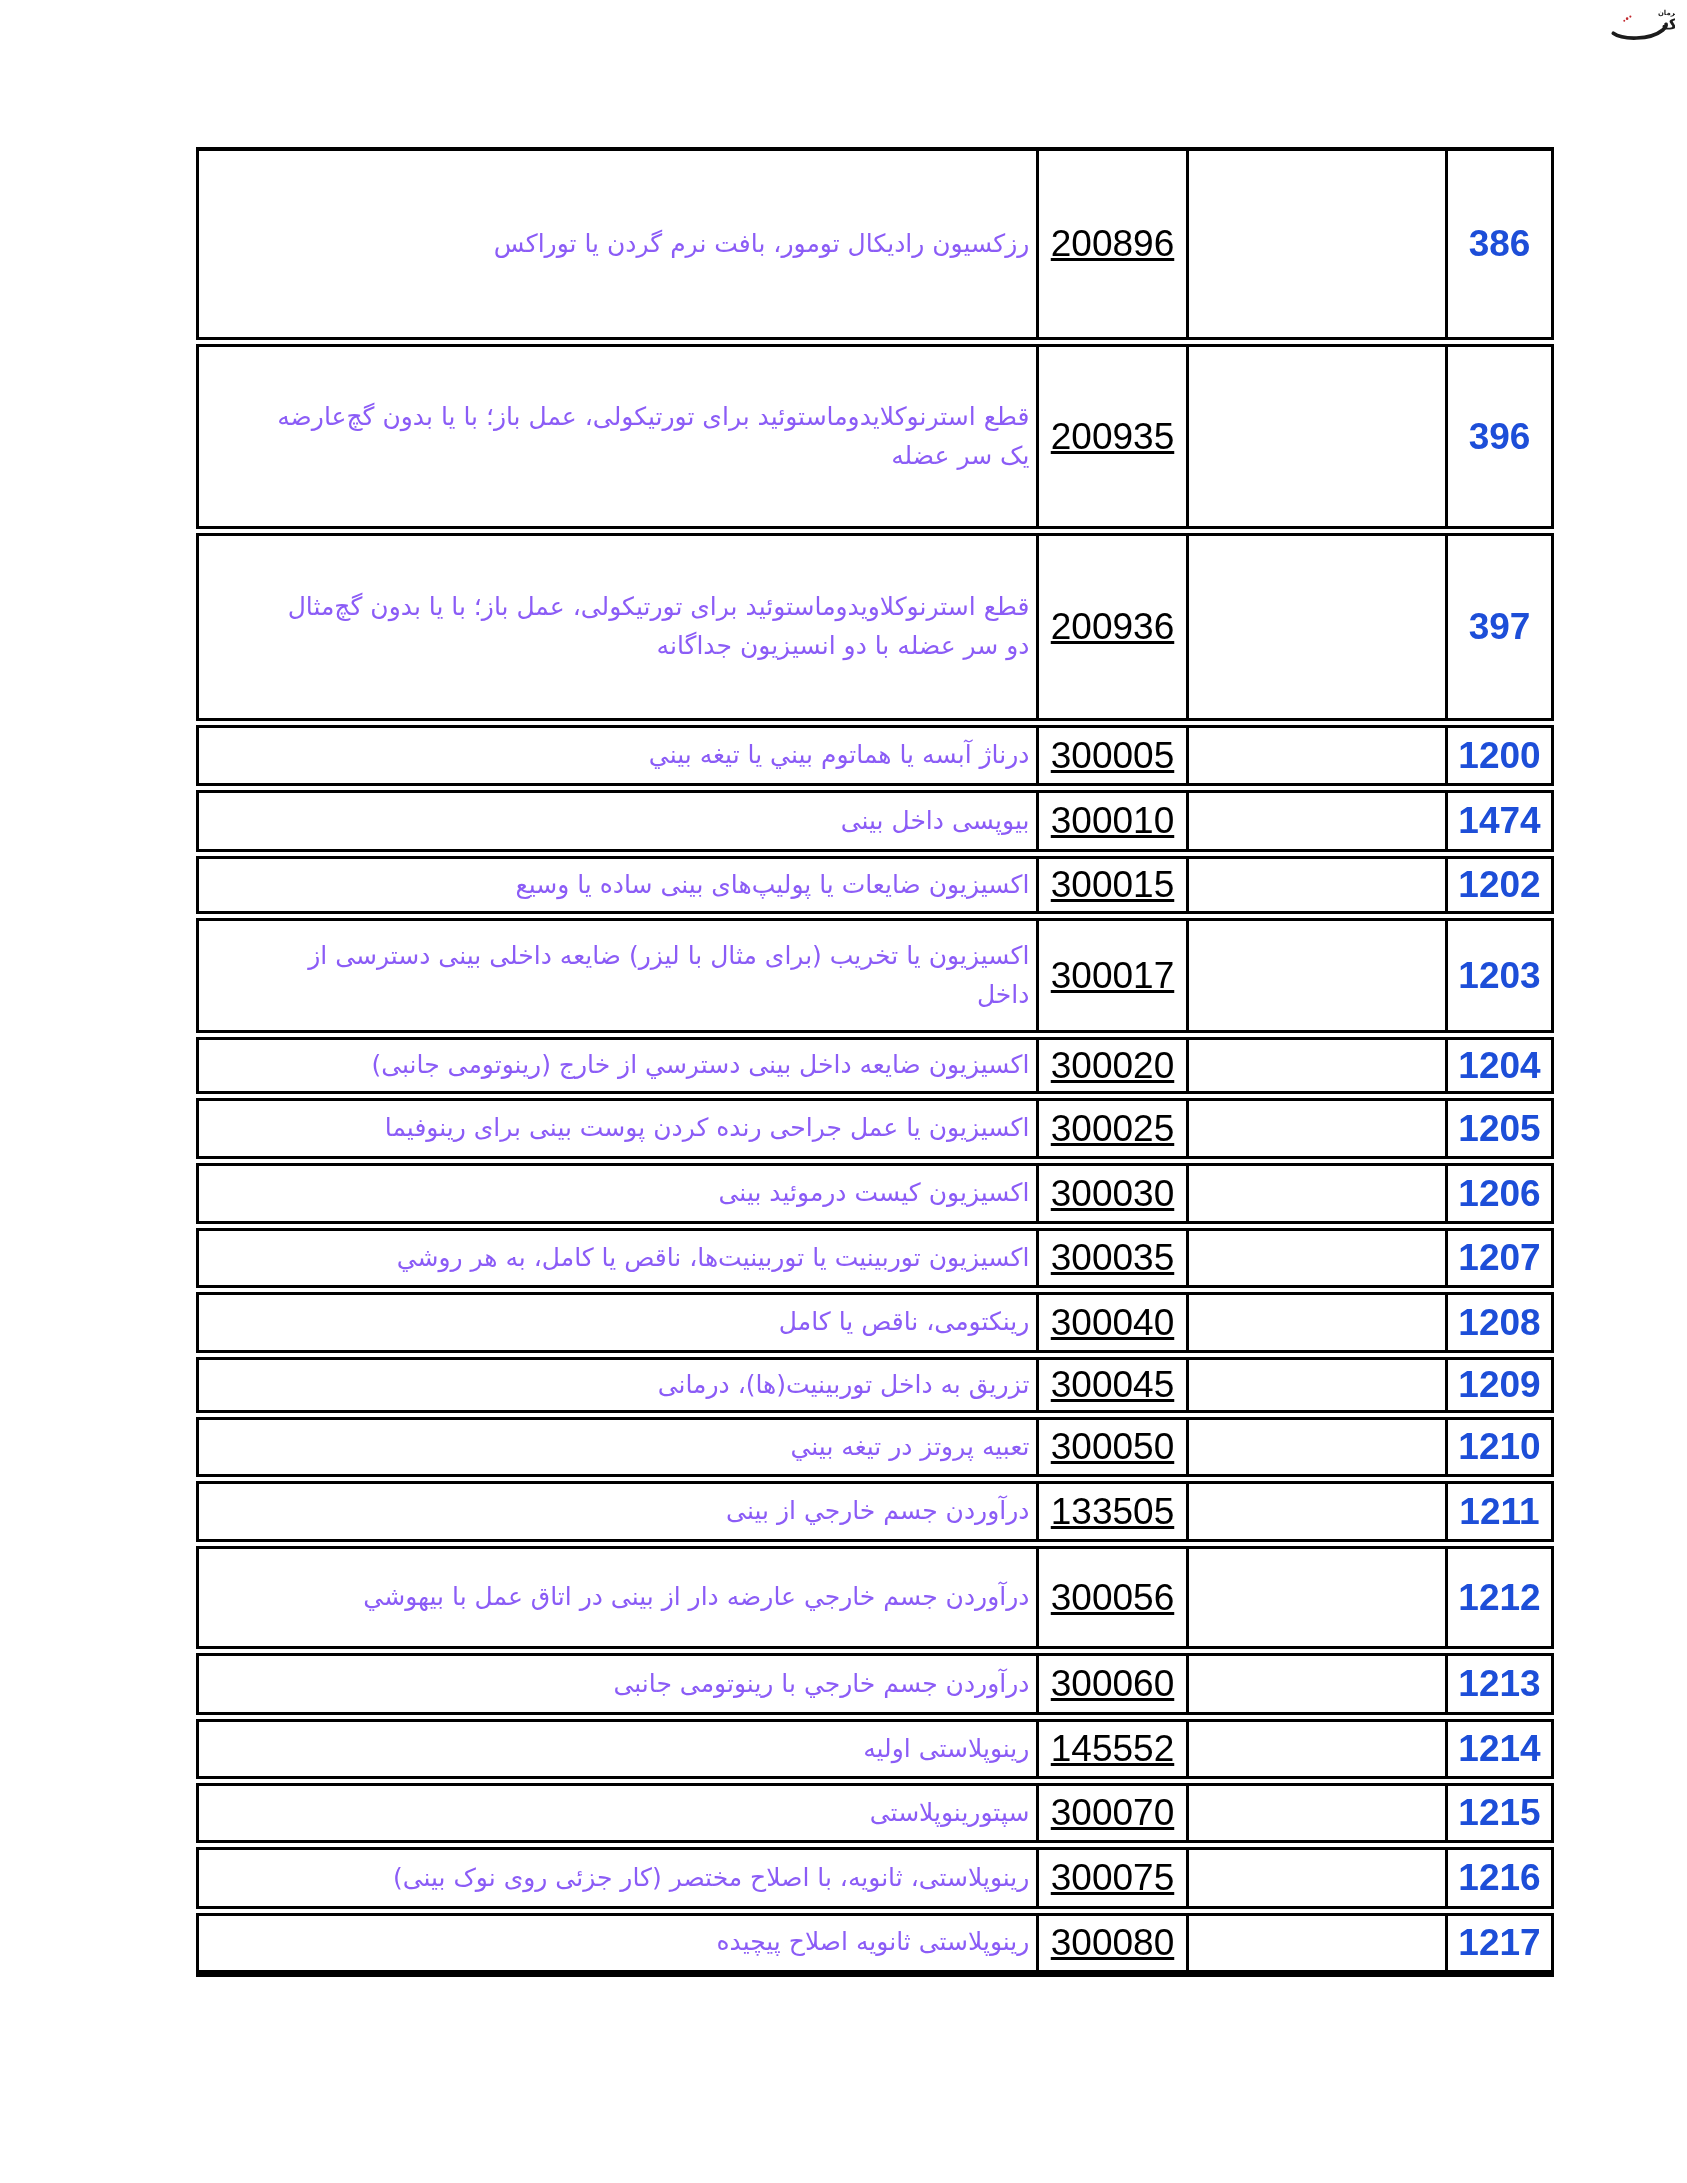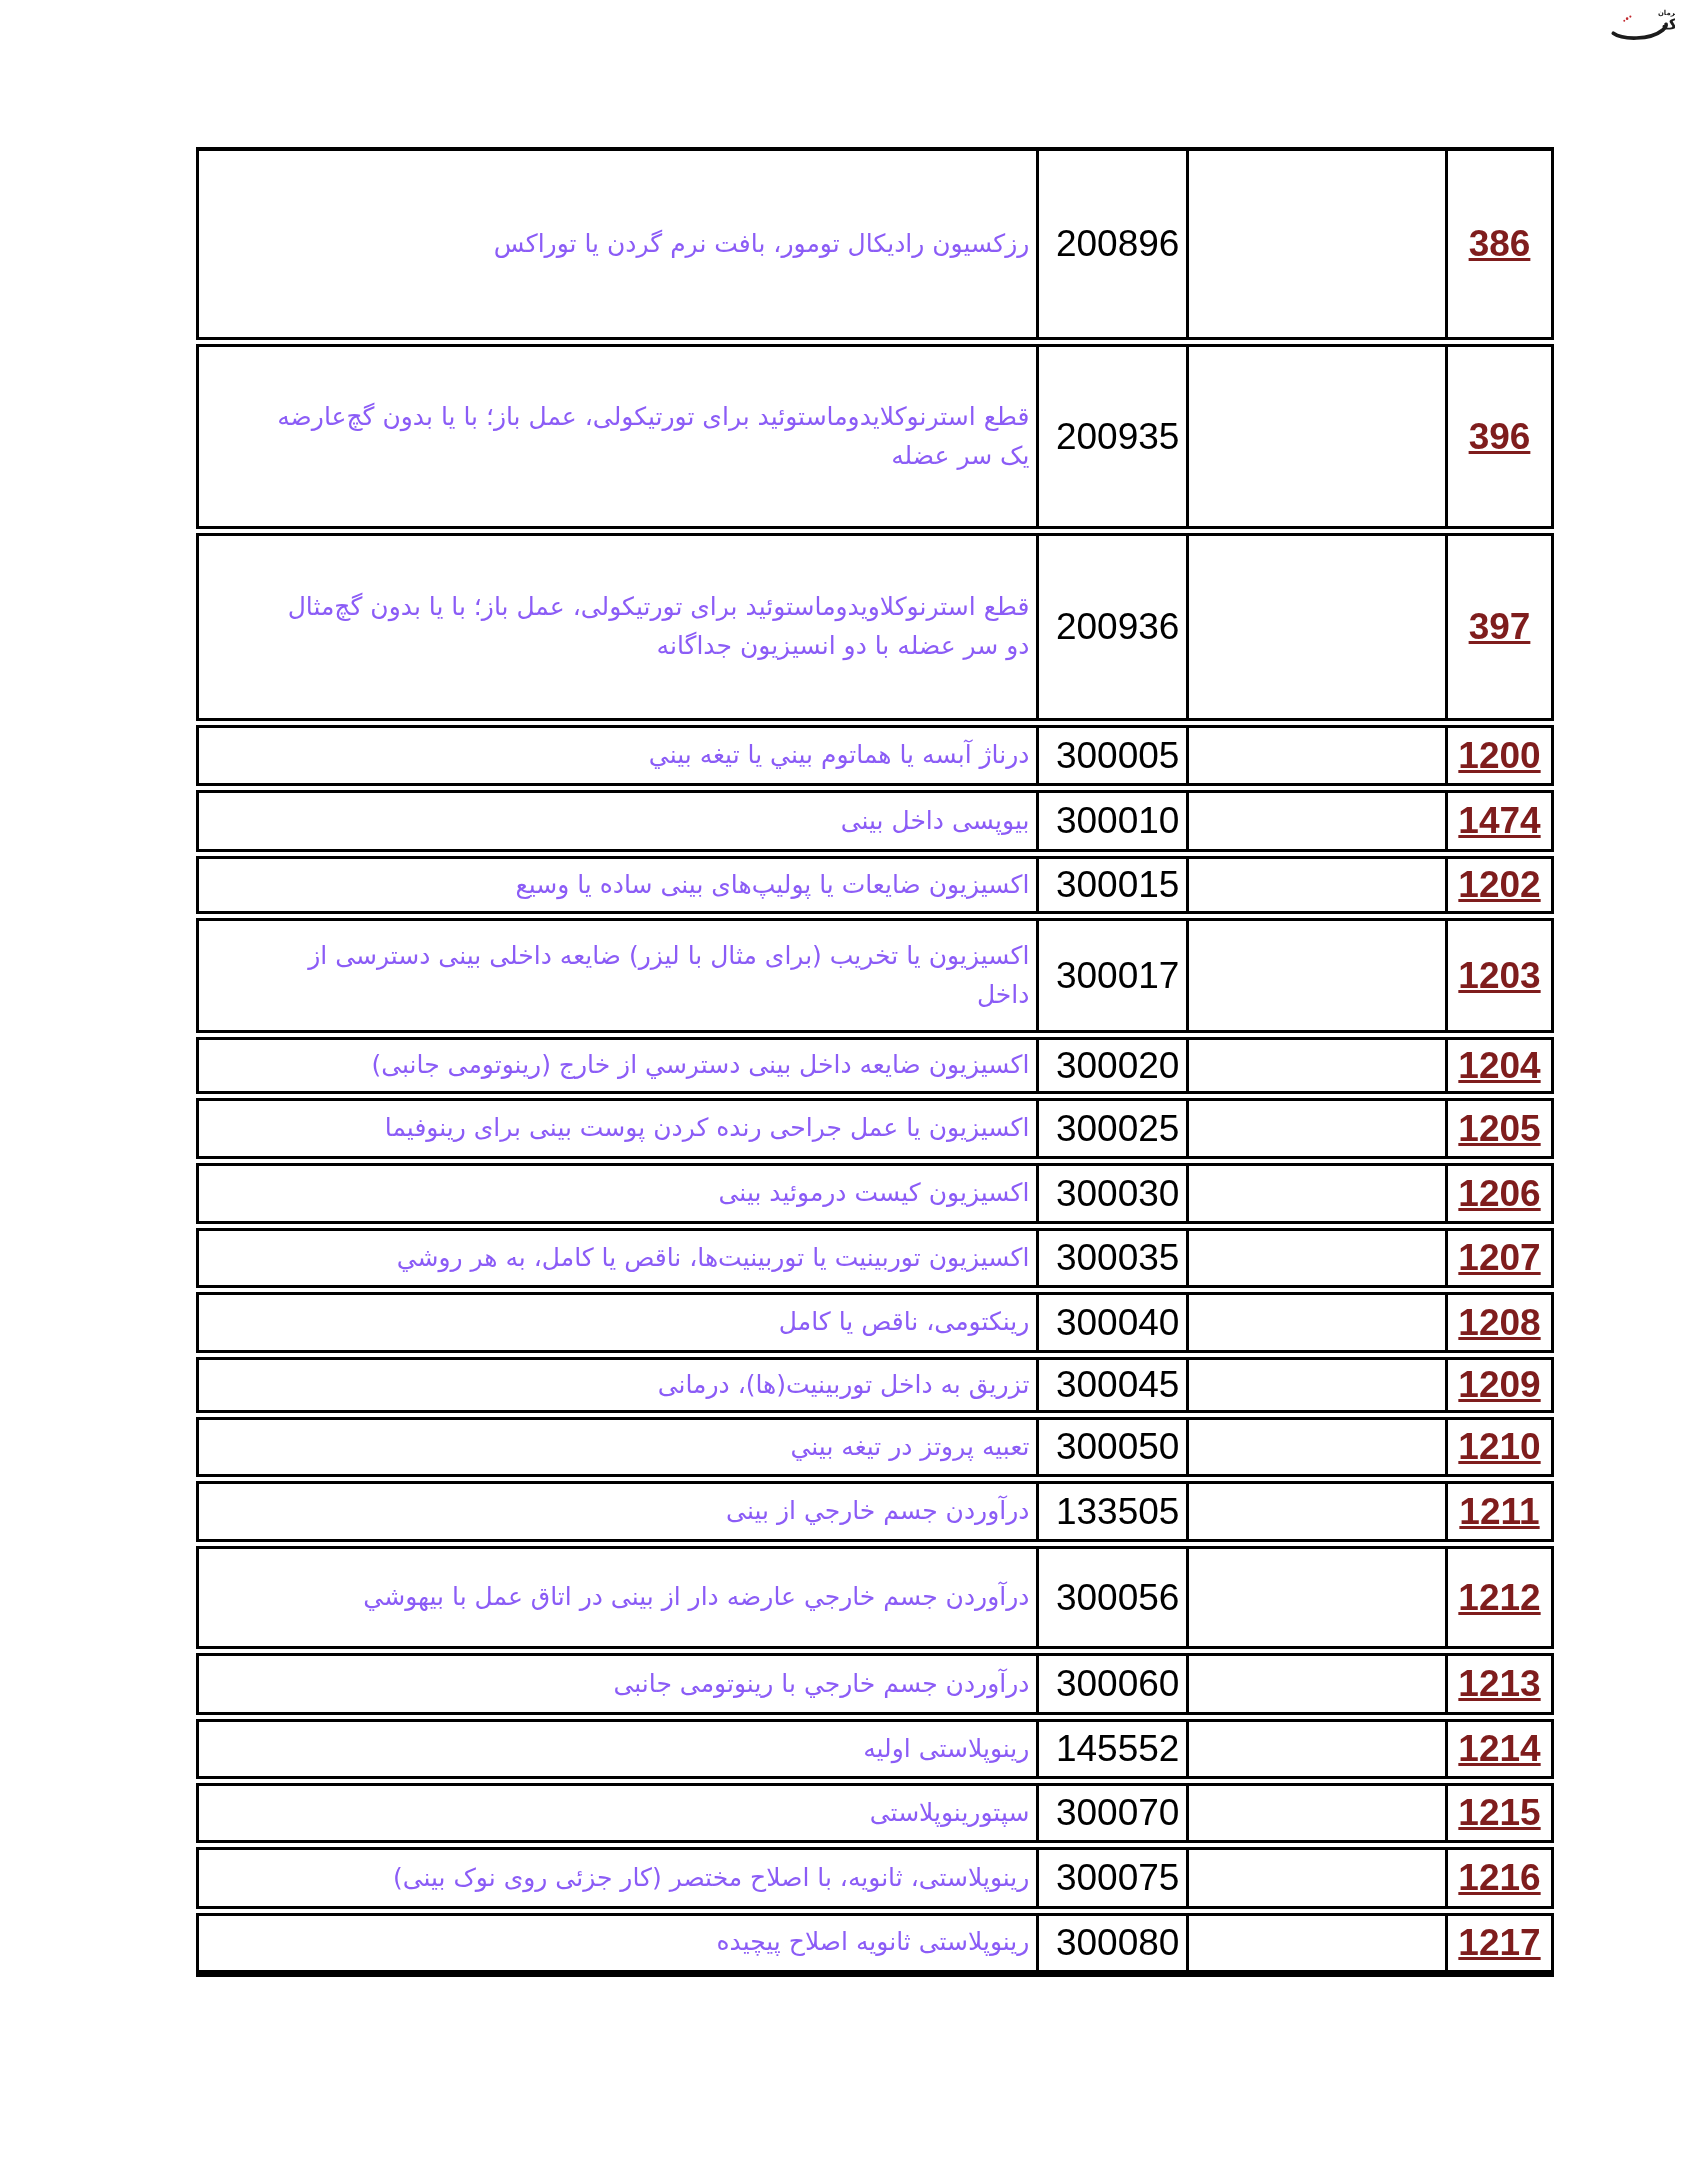--- a/index.html
+++ b/index.html
@@ -46,33 +46,33 @@
     overflow: hidden;
   }
   table.codes tr:first-child td { border-top: 4px solid #000; }
   table.codes tr:last-child td { border-bottom: 7.3px solid #000; }
 
   td.cell-no {
     font-family: "Liberation Sans", "DejaVu Sans", sans-serif;
     font-weight: bold;
     font-size: 37px;
     text-align: center;
-    color: #7f1d1d;
+    color: #1d4ed8;
     direction: ltr;
-    text-decoration: underline;
   }
   td.cell-blank { }
   td.cell-code {
     font-family: "Liberation Sans", "DejaVu Sans", sans-serif;
     font-size: 37px;
     font-weight: normal;
-    text-align: right;
+    text-align: center;
     color: #000;
     direction: ltr;
     padding: 4px 1.3px;
+    text-decoration: underline;
   }
   td.cell-desc {
     direction: rtl;
     text-align: right;
     white-space: pre-line;
     font-family: "DejaVu Sans", sans-serif;
     font-size: 25px;
     line-height: 1.55;
     color: #8b5cf6;
     padding: 5.3px 9.3px 5.3px 20px;

